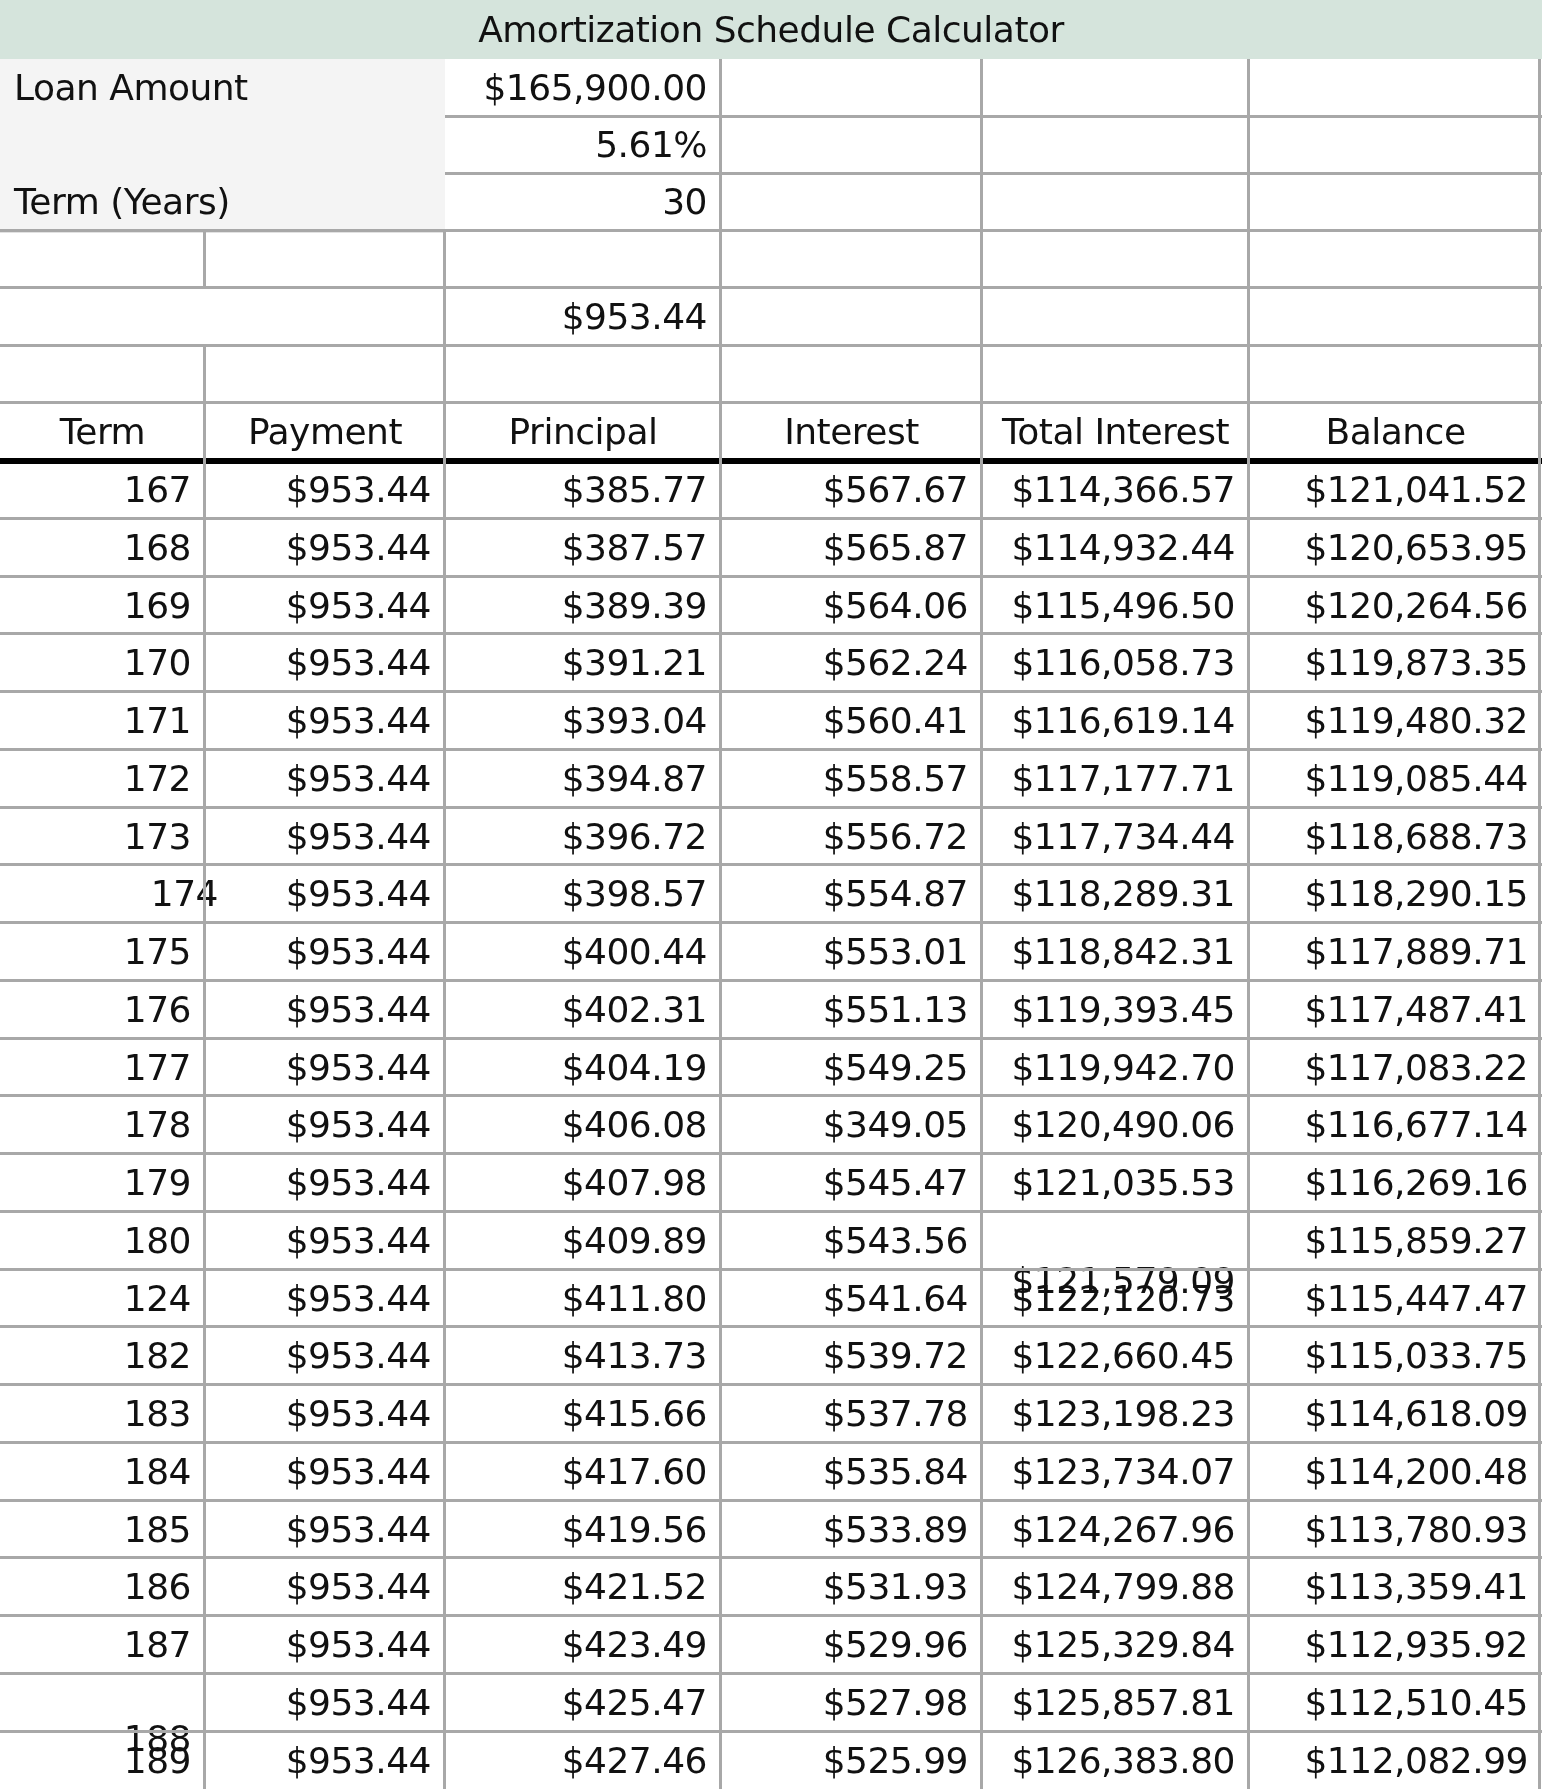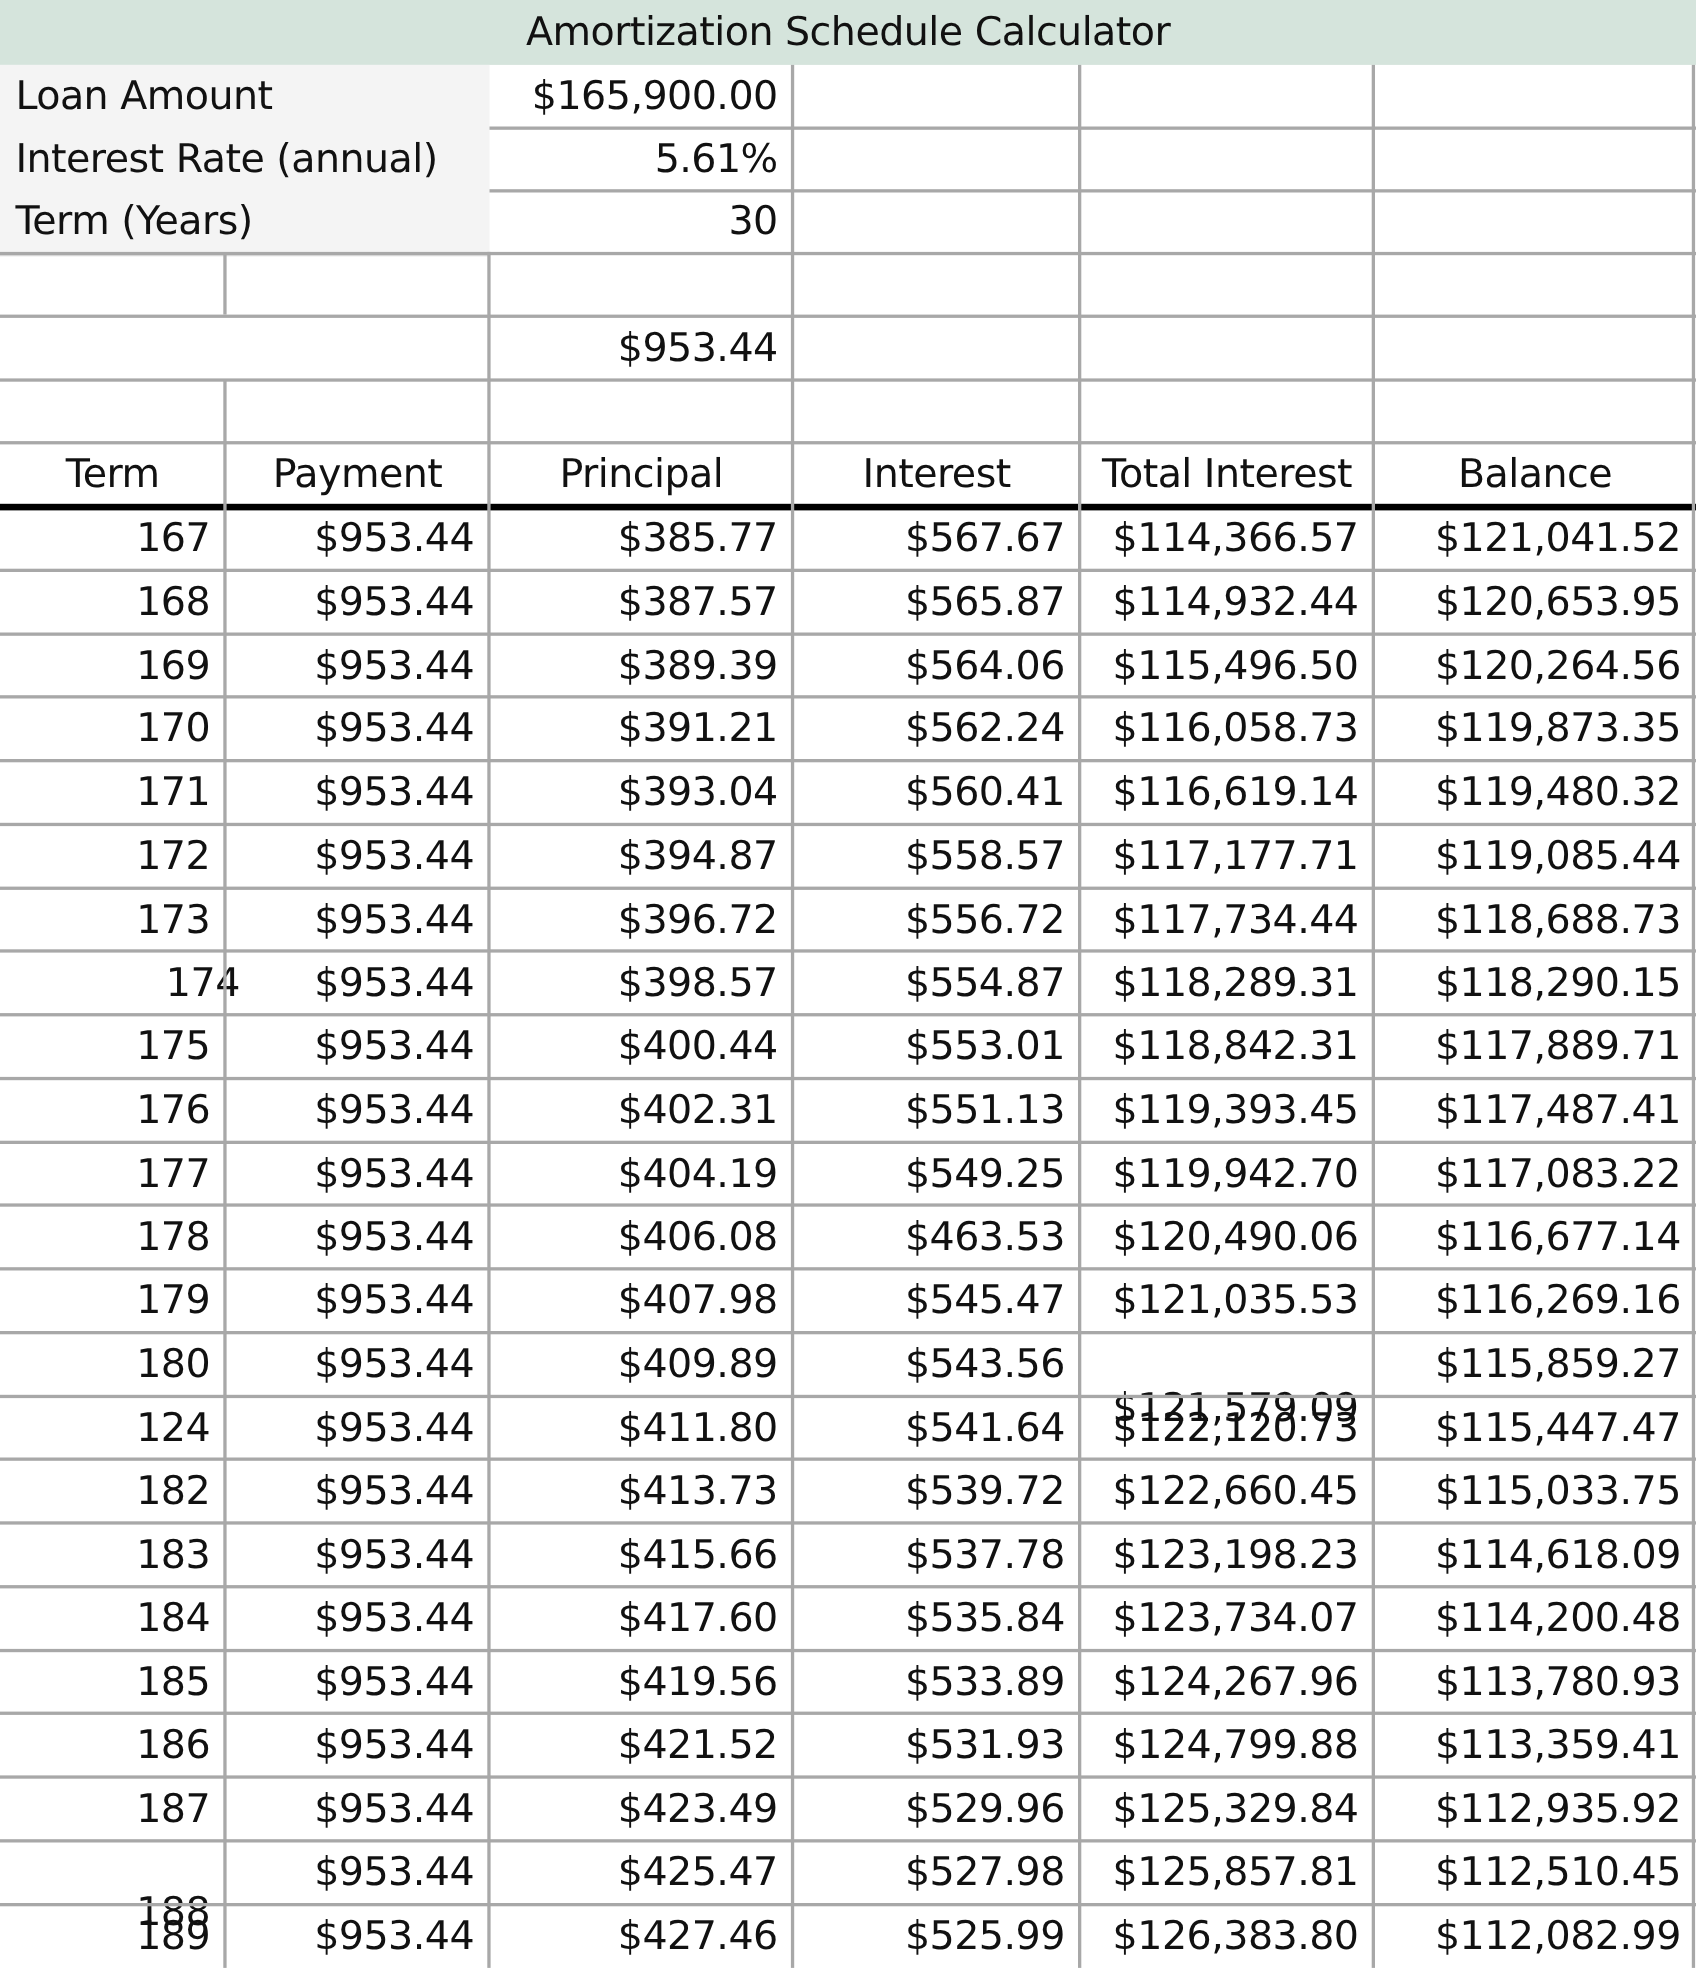--- a/index.html
+++ b/index.html
@@ -22,21 +22,20 @@
 </style>
 </head>
 <body>
 
 <div class="sheet" id="sheet">
   <div class="title-bar">Amortization Schedule Calculator</div>
   <div class="label-box"></div>
 
   <div class="cell l" style="left:0;top:59px;width:445px;height:57px;">Loan Amount</div>
   <div class="cell r" style="left:445px;top:59px;width:276px;height:57px;">$165,900.00</div>
-  <div class="cell l" style="left:0;top:116px;width:445px;height:57px;">Interest Rate (annual)</div>
   <div class="cell r" style="left:445px;top:116px;width:276px;height:57px;">5.61%</div>
   <div class="cell l" style="left:0;top:173px;width:445px;height:57px;">Term (Years)</div>
   <div class="cell r" style="left:445px;top:173px;width:276px;height:57px;">30</div>
 
   <div class="cell r" style="left:445px;top:288px;width:276px;height:57px;">$953.44</div>
 
   <div id="header-row">
       <div class="cell c" style="left: 0px; top: 403px; width: 205px; height: 57px;">Term</div>
       <div class="cell c" style="left: 205px; top: 403px; width: 240px; height: 57px;">Payment</div>
       <div class="cell c" style="left: 445px; top: 403px; width: 276px; height: 57px;">Principal</div>
@@ -131,21 +130,21 @@
         <div class="cell r" style="left: 205px; top: 1038.5px; width: 240px; height: 57px;">$953.44</div>
         <div class="cell r" style="left: 445px; top: 1038.5px; width: 276px; height: 57px;">$404.19</div>
         <div class="cell r" style="left: 721px; top: 1038.5px; width: 261px; height: 57px;">$549.25</div>
         <div class="cell r" style="left: 982px; top: 1038.5px; width: 267px; height: 57px;">$119,942.70</div>
         <div class="cell r" style="left: 1249px; top: 1038.5px; width: 293px; height: 57px;">$117,083.22</div>
       </div>
       <div>
         <div class="cell r" style="left: 0px; top: 1096.25px; width: 205px; height: 57px;">178</div>
         <div class="cell r" style="left: 205px; top: 1096.25px; width: 240px; height: 57px;">$953.44</div>
         <div class="cell r" style="left: 445px; top: 1096.25px; width: 276px; height: 57px;">$406.08</div>
-        <div class="cell r" style="left: 721px; top: 1096.25px; width: 261px; height: 57px;">$463.53</div>
+        <div class="cell r" style="left: 721px; top: 1096.25px; width: 261px; height: 57px;">$349.05</div>
         <div class="cell r" style="left: 982px; top: 1096.25px; width: 267px; height: 57px;">$120,490.06</div>
         <div class="cell r" style="left: 1249px; top: 1096.25px; width: 293px; height: 57px;">$116,677.14</div>
       </div>
       <div>
         <div class="cell r" style="left: 0px; top: 1154px; width: 205px; height: 57px;">179</div>
         <div class="cell r" style="left: 205px; top: 1154px; width: 240px; height: 57px;">$953.44</div>
         <div class="cell r" style="left: 445px; top: 1154px; width: 276px; height: 57px;">$407.98</div>
         <div class="cell r" style="left: 721px; top: 1154px; width: 261px; height: 57px;">$545.47</div>
         <div class="cell r" style="left: 982px; top: 1154px; width: 267px; height: 57px;">$121,035.53</div>
         <div class="cell r" style="left: 1249px; top: 1154px; width: 293px; height: 57px;">$116,269.16</div>

